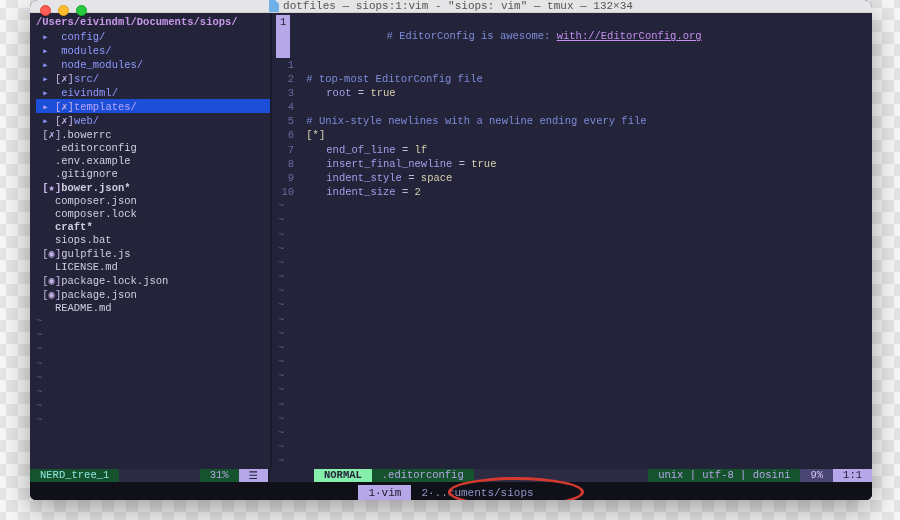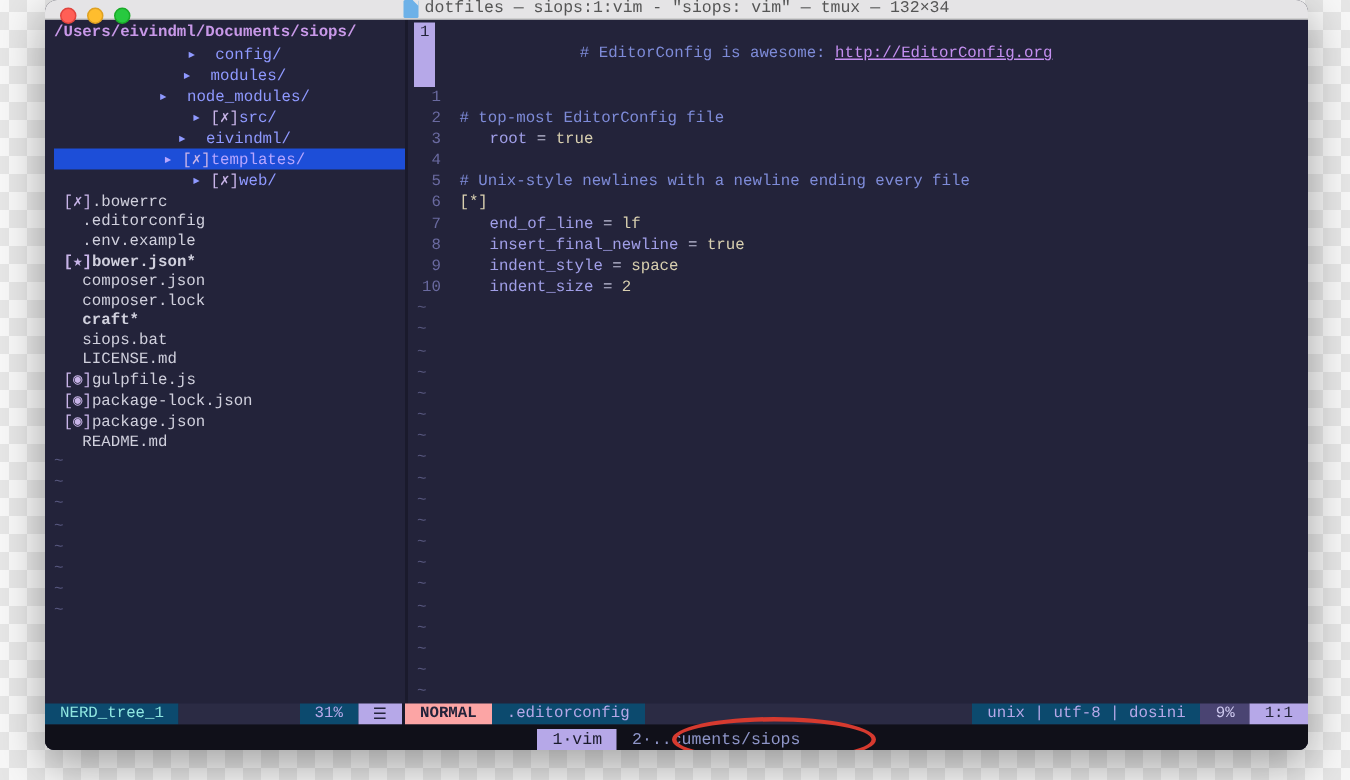--- a/index.html
+++ b/index.html
@@ -38,42 +38,42 @@
   }
   .panes { flex:1; display:flex; }
   .pane-left {
     width: 240px; padding: 2px 0 0 6px;
     display:flex; flex-direction:column;
   }
   .pane-divider { width: 2px; background:#1a1a2c; }
   .pane-right { flex:1; display:flex; flex-direction:column; }
   .tree-path { color:#c898e8; font-weight:bold; padding:1px 0;}
   .tree-line { padding: 0.5px 0; white-space: pre; }
-  .tree-line.dir { color:#8f99ff;text-align:center;}
+  .tree-line.dir { color:#8f99ff;}
   .tree-line.sel { background:#1d4ed8; color:#b7a6ff;}
   .tree-line.file { color:#d0d0dd;}
   .tree-line.bold { font-weight:bold;}
   .tree-line .ico { color:#c8b4e8; }
   .filler { flex:1; display:flex; flex-direction:column; }
   .tilde { color:#5a5a82; padding-left:0; line-height:1.35;}
   .gutter { width: 28px; text-align:right; color:#6a6aa0; padding-right:6px;}
   .code-line { display:flex; line-height:1.35; }
   .code-text { flex:1; white-space:pre; }
   .ck { color:#a19fe8;margin-left:20px;} 
   .cv { color:#d9d0b0;} 
   .cc { color:#7e8bd8; font-style:normal;} 
   .cl { color:#c48ff0; text-decoration:underline;} 
   .cs { color:#d9d0b0;}
   .pane-right .filler .tilde { padding-left:6px;}
   .pane-left .filler .tilde { padding-left:0;}
   .st-seg { display:flex; align-items:center; padding:0 10px; }
   .st-purple { background:#b6a8e8; color:#23233a; }
-  .st-name { background:#0c4a6e; color:#b6a8e8; }
+  .st-name { background:#14532d; color:#b6a8e8; }
   .st-dark { background:#2b2b44; color:#8888aa; flex:1;}
-  .st-norm { background:#fca5a5; color:#23233a; font-weight:bold;}
+  .st-norm { background:#86efac; color:#23233a; font-weight:bold;margin-left:44px;}
   .status-row { display:flex; }
   .status-left { width:238px; display:flex;}
   .status-divider { width:2px; background:#1a1a2c;}
   .status-right { flex:1; display:flex;}
   .tmux-bar {
     height: 22px; background:#101019; display:flex; align-items:center; justify-content:center;
     gap:0; color:#9aa0b8; font-size:11px;
     position:relative;
   }
   .tmux-tab { padding:2px 10px; }
@@ -110,27 +110,28 @@
             <div class="tree-line dir"> ▸  config/</div>
             <div class="tree-line dir"> ▸  modules/</div>
             <div class="tree-line dir"> ▸  node_modules/</div>
             <div class="tree-line dir"> ▸ <span class="ico">[✗]</span>src/</div>
             <div class="tree-line dir"> ▸  eivindml/</div>
             <div class="tree-line dir sel"> ▸ <span class="ico">[✗]</span>templates/</div>
             <div class="tree-line dir"> ▸ <span class="ico">[✗]</span>web/</div>
             <div class="tree-line file"> <span class="ico">[✗]</span>.bowerrc</div>
             <div class="tree-line file">   .editorconfig</div>
             <div class="tree-line file">   .env.example</div>
+            <div class="tree-line file">   .gitignore</div>
             <div class="tree-line file bold"> <span class="ico">[★]</span>bower.json*</div>
             <div class="tree-line file">   composer.json</div>
             <div class="tree-line file">   composer.lock</div>
             <div class="tree-line file bold">   craft*</div>
             <div class="tree-line file">   siops.bat</div>
+            <div class="tree-line file"> <span class="ico">[◉]</span>gulpfile.js</div>
             <div class="tree-line file">   LICENSE.md</div>
-            <div class="tree-line file"> <span class="ico">[◉]</span>gulpfile.js</div>
             <div class="tree-line file"> <span class="ico">[◉]</span>package-lock.json</div>
             <div class="tree-line file"> <span class="ico">[◉]</span>package.json</div>
             <div class="tree-line file">   README.md</div>
           </div>
         <div class="filler" id="left-filler">
             <div class="tilde">~</div>
             <div class="tilde">~</div>
             <div class="tilde">~</div>
             <div class="tilde">~</div>
             <div class="tilde">~</div>
@@ -139,21 +140,21 @@
             <div class="tilde">~</div>
           </div>
       </div>
       <div class="pane-divider"></div>
 
       <div class="pane-right">
         <div class="code-area">
           <div class="code-line">
             <span class="gutter" style="background:#b6a8e8;color:#23233a;padding:0 4px;width:auto;margin-left:4px">1</span>
             <span class="code-text" style="padding-left:8px">
-              <span class="cc"># EditorConfig is awesome: </span><span class="cl">http://EditorConfig.org</span>
+              <span class="cc"># EditorConfig is awesome: </span><span class="cl">with://EditorConfig.org</span>
             </span>
           </div>
           <div id="code-lines">
               <div class="code-line">
                 <span class="gutter">1</span>
                 <span class="code-text"> </span>
               </div>
               <div class="code-line">
                 <span class="gutter">2</span>
                 <span class="code-text"> <span class="cc"># top-most EditorConfig file</span></span>

